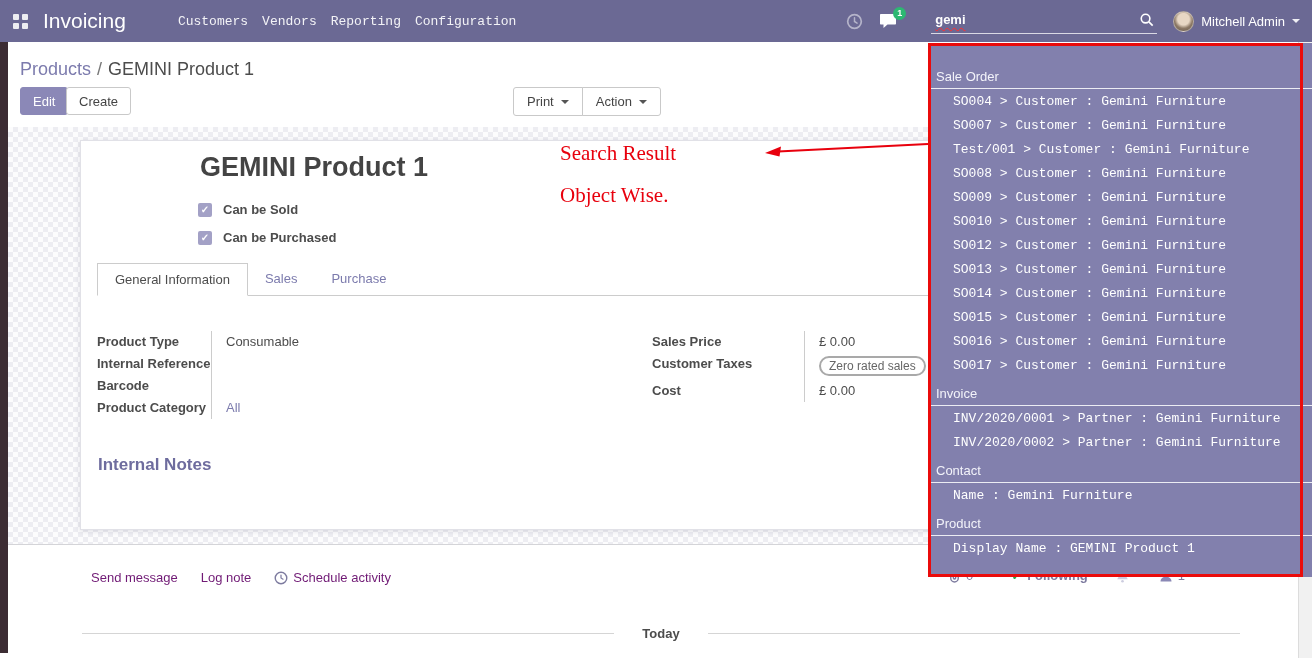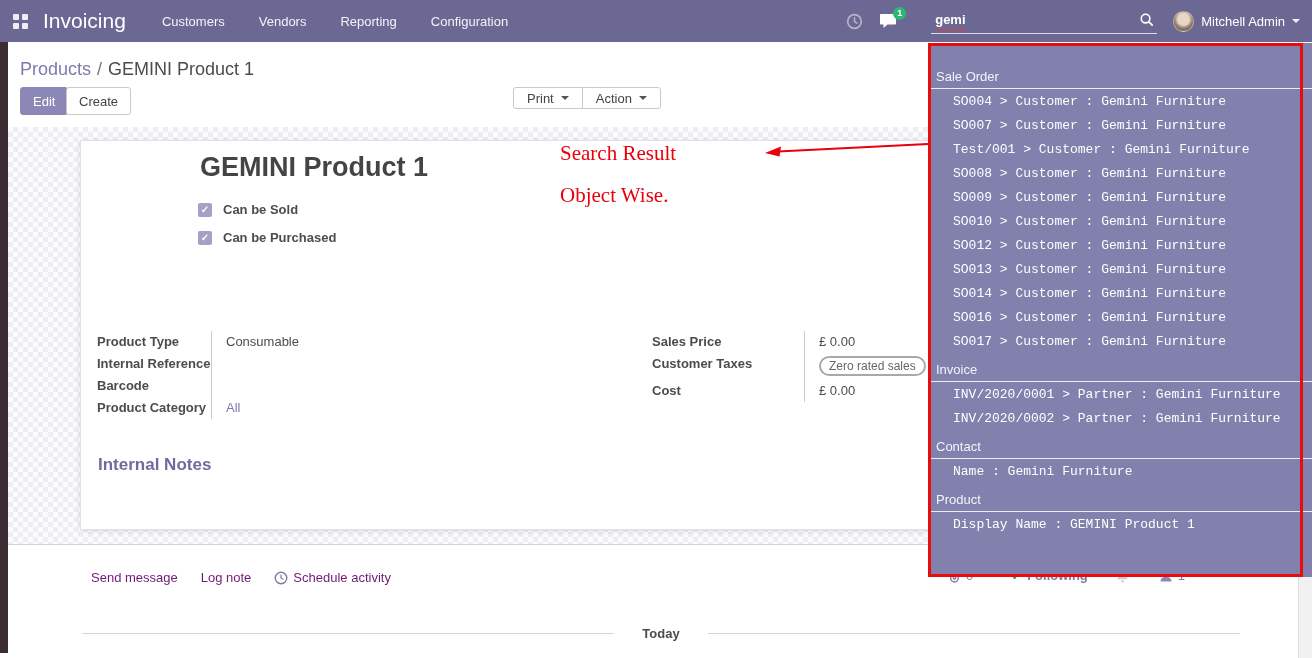--- a/index.html
+++ b/index.html
@@ -4,41 +4,41 @@
 <style>
   * { margin:0; padding:0; box-sizing:border-box; }
   body { font-family:"Liberation Sans", sans-serif; background:#fff; }
   .page { position:relative; width:1312px; height:658px; overflow:hidden; background:#fff; }
 
   
   .navbar { position:absolute; left:0; top:0; width:1312px; height:42px; background:#6b6994; display:flex; align-items:center; z-index:20; }
   .apps-icon { margin-left:13px; width:15px; height:15px; display:grid; grid-template-columns:6px 6px; grid-template-rows:6px 6px; gap:3px; cursor:pointer; }
   .apps-icon b { background:rgba(255,255,255,.88); border-radius:1px; }
   .app-title { margin-left:15px; font-size:21px; color:#fff; cursor:pointer; }
-  .nav-menu { margin-left:36px; display:flex; gap:34px; font-size:13px; color:rgba(255,255,255,.92); }
+  .nav-menu { margin-left:52px; display:flex; gap:14px; font-size:13px; color:rgba(255,255,255,.92);font-family:Liberation Mono, monospace; }
   .nav-menu span { cursor:pointer; }
   .nav-right { position:absolute; right:0; top:0; height:42px; display:flex; align-items:center; padding-right:12px; }
   .icon-clock { color:rgba(255,255,255,.5); margin-right:16px; display:flex; cursor:pointer; }
   .chat-wrap { position:relative; margin-right:34px; display:flex; cursor:pointer; }
   .chat-badge { position:absolute; top:-6px; right:-9px; background:#2db872; color:#fff; font-size:9px; font-weight:bold; width:13px; height:13px; border-radius:50%; line-height:13px; text-align:center; }
   .search-box { width:226px; height:26px; border-bottom:1px solid rgba(255,255,255,.75); position:relative; margin-right:16px;font-weight:bold; }
   .search-text { position:absolute; left:4px; top:4px; font-size:13px; color:#fff; text-decoration:underline wavy #ff2e2e; text-decoration-thickness:1px; text-underline-offset:3px; }
   .search-mag { position:absolute; right:3px; top:4px; display:flex; cursor:pointer; }
   .avatar { width:21px; height:21px; border-radius:50%; background:radial-gradient(circle at 50% 38%, #e7d7c4 0 38%, #8d7a66 60%, #5f5248 100%); margin-right:7px; border:1px solid rgba(255,255,255,.4); cursor:pointer; }
   .user-name { font-size:13px; color:#fff; margin-right:7px; cursor:pointer; }
   .user-caret { width:0; height:0; border-left:4px solid transparent; border-right:4px solid transparent; border-top:4px solid rgba(255,255,255,.9); cursor:pointer; }
 
   
   .breadcrumb { position:absolute; left:20px; top:59px; font-size:18px; color:#4c4c4c; }
   .bc-link { color:#7c7bad; cursor:pointer; }
   .bc-sep { color:#777; padding:0 6px; }
   .btn-edit { position:absolute; left:20px; top:87px; height:28px; padding:0 12px; background:#8b88b7; border:1px solid #8b88b7; border-radius:3px; color:#fff; font-size:13px; font-family:inherit; cursor:pointer; }
   .btn-create { position:absolute; left:66px; top:87px; height:28px; padding:0 12px; background:#fff; border:1px solid #c9c9c9; border-radius:3px; color:#444; font-size:13px; font-family:inherit; cursor:pointer; }
   .btn-group { position:absolute; left:513px; top:87px; display:flex; }
-  .btn-group button { height:22px; padding:0 13px; background:#fff; border:1px solid #c9c9c9; color:#444; font-size:13px; font-family:inherit; cursor:pointer; display:flex; align-items:center; }
+  .btn-group button { height:29px; padding:0 13px; background:#fff; border:1px solid #c9c9c9; color:#444; font-size:13px; font-family:inherit; cursor:pointer; display:flex; align-items:center; }
   .btn-group button:first-child { border-radius:3px 0 0 3px; }
   .btn-group button:last-child { border-radius:0 3px 3px 0; margin-left:-1px; }
   .dd-caret { width:0; height:0; border-left:4px solid transparent; border-right:4px solid transparent; border-top:4px solid #555; margin-left:7px; }
 
   
   .left-strip { position:absolute; left:0; top:42px; width:8px; height:611px; background:#3c2c33; z-index:6; }
   .content-bg { position:absolute; left:8px; top:127px; width:1304px; height:418px; background-color:#fcfcfd;
     background-image:linear-gradient(45deg,#ededf2 25%,transparent 25%,transparent 75%,#ededf2 75%),
                      linear-gradient(45deg,#ededf2 25%,transparent 25%,transparent 75%,#ededf2 75%);
     background-size:10px 10px; background-position:0 0,5px 5px; border-bottom:1px solid #d4d4d8; }
@@ -161,20 +161,25 @@
     <div class="cb-rows">
         <div class="cb-row">
           <span class="cb-box"></span>
           <span>Can be Sold</span>
         </div>
         <div class="cb-row">
           <span class="cb-box"></span>
           <span>Can be Purchased</span>
         </div>
       </div>
+    <div class="tabs">
+        <div class="tab active">General Information</div>
+        <div class="tab inactive">Sales</div>
+        <div class="tab inactive">Purchase</div>
+      </div>
     <div class="fields">
       <div class="fgroup-left">
           <div class="frow">
             <div class="flabel">Product Type</div>
             <div class="fval">Consumable</div>
           </div>
           <div class="frow">
             <div class="flabel">Internal Reference</div>
             <div class="fval"></div>
           </div>
@@ -266,20 +271,21 @@
       <div class="dd-cat">Sale Order</div>
       <div class="dd-item">SO004 &gt; Customer : Gemini Furniture</div>
       <div class="dd-item">SO007 &gt; Customer : Gemini Furniture</div>
       <div class="dd-item">Test/001 &gt; Customer : Gemini Furniture</div>
       <div class="dd-item">SO008 &gt; Customer : Gemini Furniture</div>
       <div class="dd-item">SO009 &gt; Customer : Gemini Furniture</div>
       <div class="dd-item">SO010 &gt; Customer : Gemini Furniture</div>
       <div class="dd-item">SO012 &gt; Customer : Gemini Furniture</div>
       <div class="dd-item">SO013 &gt; Customer : Gemini Furniture</div>
       <div class="dd-item">SO014 &gt; Customer : Gemini Furniture</div>
+      <div class="dd-item">SO015 &gt; Customer : Gemini Furniture</div>
       <div class="dd-item">SO016 &gt; Customer : Gemini Furniture</div>
       <div class="dd-item">SO017 &gt; Customer : Gemini Furniture</div>
       <div class="dd-cat">Invoice</div>
       <div class="dd-item">INV/2020/0001 &gt; Partner : Gemini Furniture</div>
       <div class="dd-item">INV/2020/0002 &gt; Partner : Gemini Furniture</div>
       <div class="dd-cat">Contact</div>
       <div class="dd-item">Name : Gemini Furniture</div>
       <div class="dd-cat">Product</div>
       <div class="dd-item">Display Name : GEMINI Product 1</div>
     </div>

